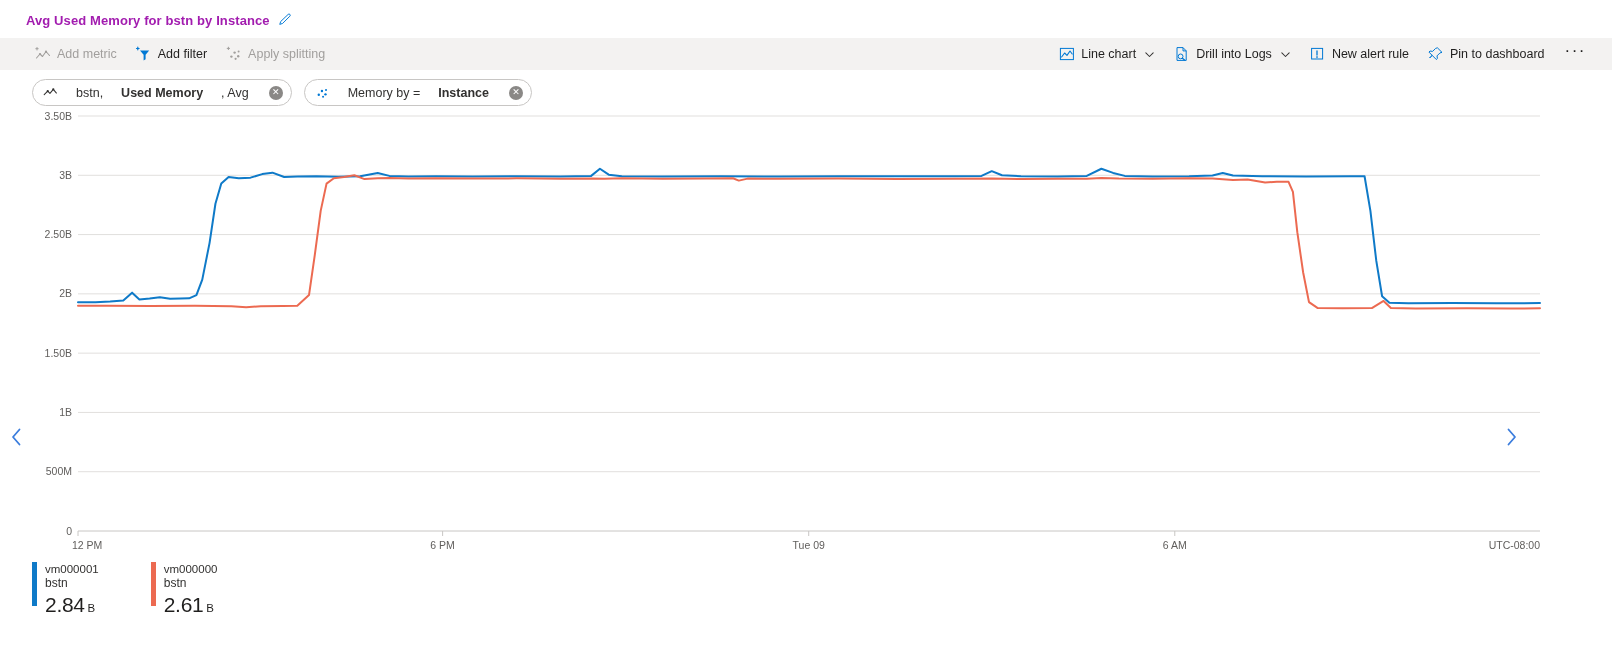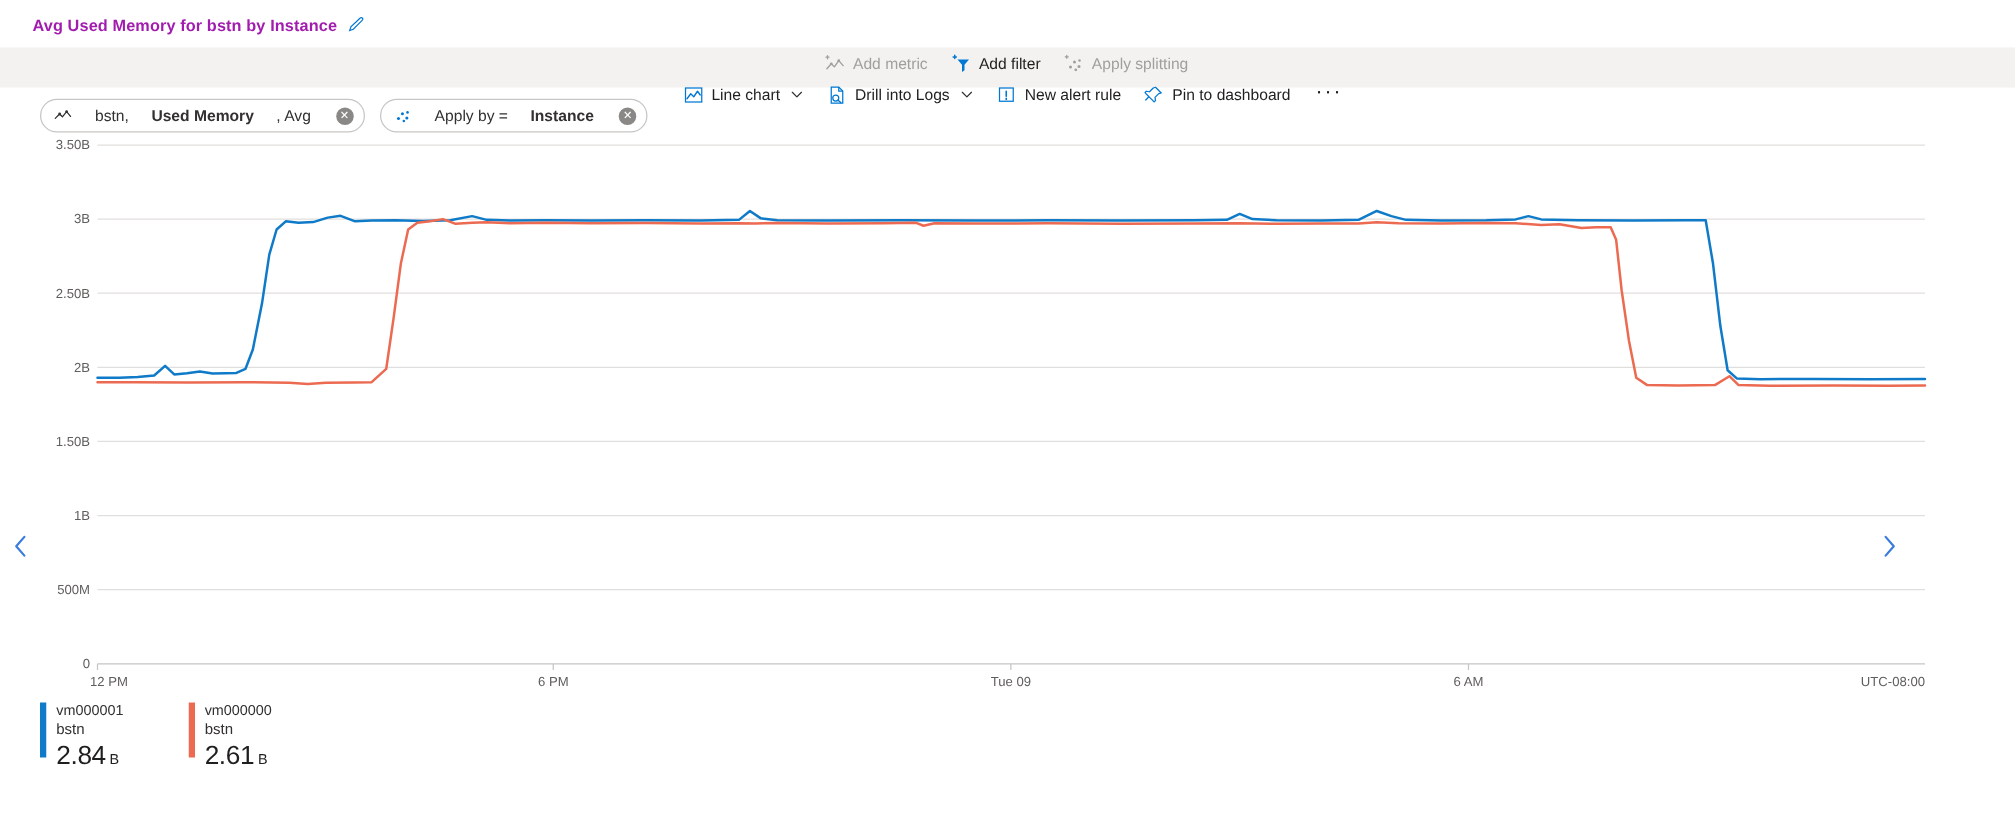--- a/index.html
+++ b/index.html
@@ -39,21 +39,20 @@
 
   
   .command-bar {
     height: 32px;
     background: #f3f2f1;
     display: flex;
     align-items: center;
     justify-content: space-between;
     padding: 0 22px 0 30px;
     box-sizing: border-box;
-    flex-direction: column;
   }
   .cmd-group { display: flex; align-items: center; }
   .cmd-btn {
     display: flex;
     align-items: center;
     gap: 6px;
     font-size: 12.5px;
     padding: 4px 10px 4px 4px;
     margin-right: 4px;
     white-space: nowrap;
@@ -282,21 +281,21 @@
   <div class="chip">
     <span class="chip-ic">
       <svg width="15" height="13" viewBox="0 0 16 14">
         <circle cx="4" cy="9.4" r="1.3" fill="#0078d4"></circle>
         <circle cx="7.4" cy="5.4" r="1.3" fill="#0078d4"></circle>
         <circle cx="11.2" cy="9" r="1.3" fill="#0078d4"></circle>
         <circle cx="8.6" cy="11.6" r="1.1" fill="#0078d4"></circle>
         <circle cx="11.8" cy="4.2" r="1.1" fill="#0078d4"></circle>
       </svg>
     </span>
-    <span>Apply by = </span>
+    <span>Memory by = </span>
       <b>Instance</b>
     <span class="chip-x">✕</span>
   </div>
 </div>
 
 <div class="chart-wrap">
   <svg class="chart-svg" id="chart" width="1612" height="460">
       <line x1="78" y1="12" x2="1540" y2="12" stroke="#e1dfdd" stroke-width="1"></line>
       <text x="72" y="15.5" text-anchor="end" class="ax-label">3.50B</text>
       <line x1="78" y1="71.28571428571428" x2="1540" y2="71.28571428571428" stroke="#e1dfdd" stroke-width="1"></line>

